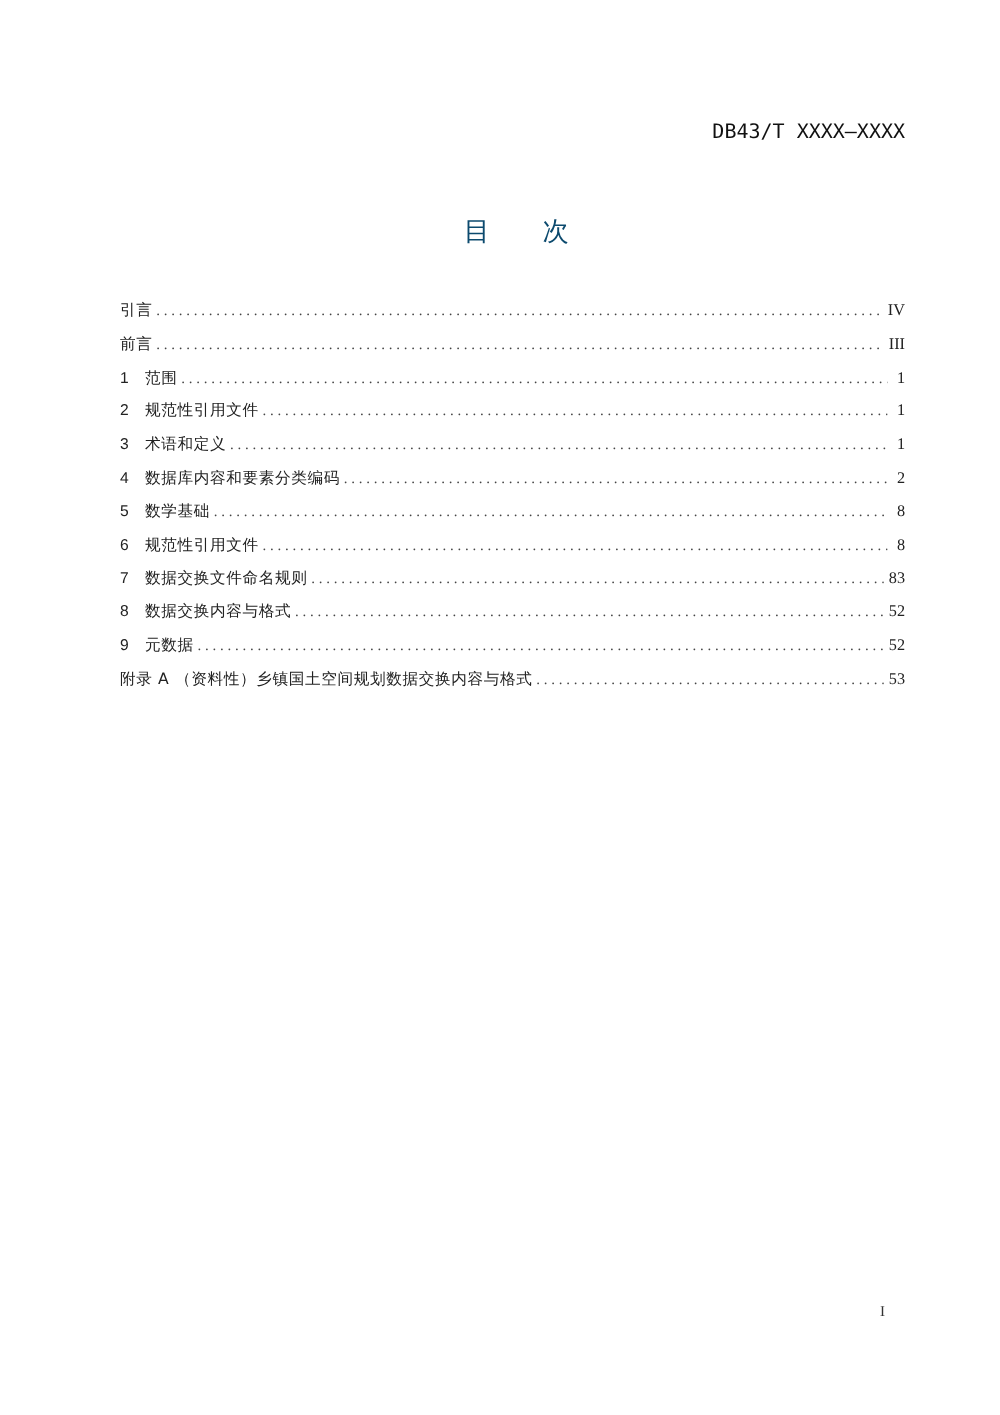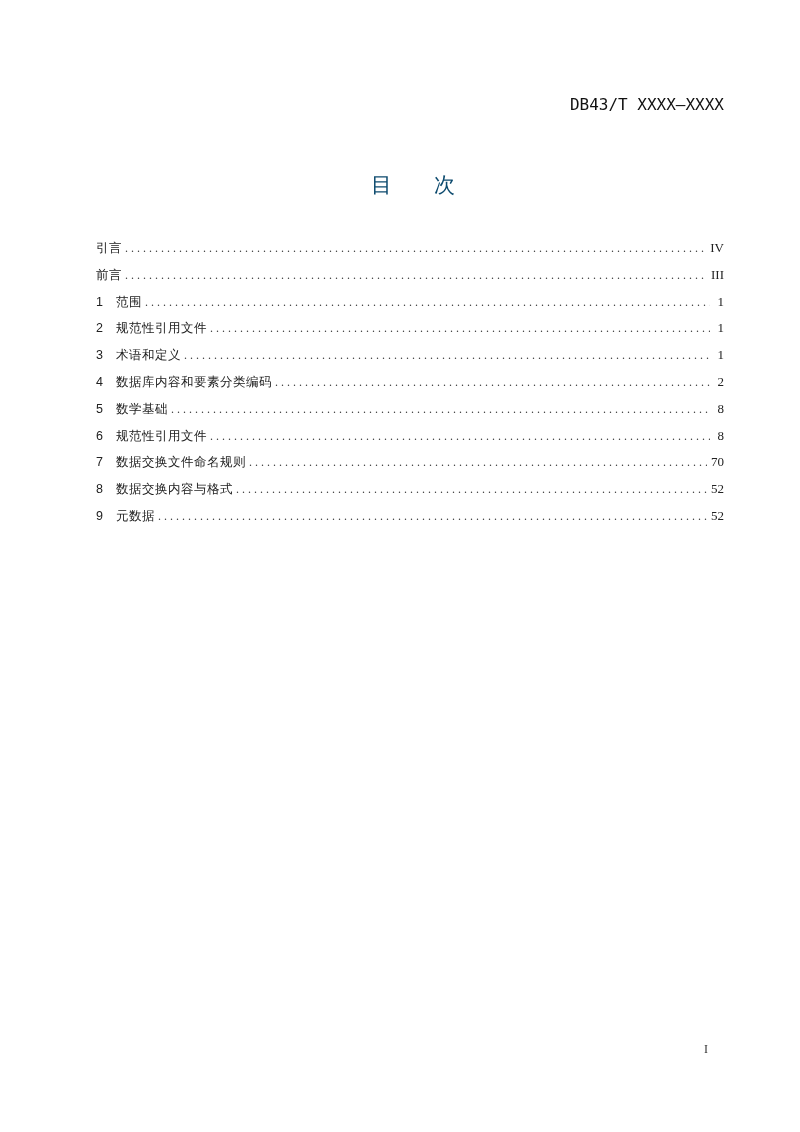--- a/index.html
+++ b/index.html
@@ -146,29 +146,34 @@
   <div class="toc-row">
     <span class="toc-num">6</span>
     <span class="toc-label">规范性引用文件</span>
     <span class="toc-dots"></span>
     <span class="toc-page">8</span>
   </div>
   <div class="toc-row">
     <span class="toc-num">7</span>
     <span class="toc-label">数据交换文件命名规则</span>
     <span class="toc-dots"></span>
-    <span class="toc-page">70</span>
+    <span class="toc-page">83</span>
   </div>
   <div class="toc-row">
     <span class="toc-num">8</span>
     <span class="toc-label">数据交换内容与格式</span>
     <span class="toc-dots"></span>
     <span class="toc-page">52</span>
   </div>
   <div class="toc-row">
     <span class="toc-num">9</span>
     <span class="toc-label">元数据</span>
     <span class="toc-dots"></span>
     <span class="toc-page">52</span>
   </div>
+  <div class="toc-row">
+    <span class="toc-label">附录 A （资料性）乡镇国土空间规划数据交换内容与格式</span>
+    <span class="toc-dots"></span>
+    <span class="toc-page">53</span>
+  </div>
 </div>
 
 <div class="footer-page">I</div>
 
 </body></html>

